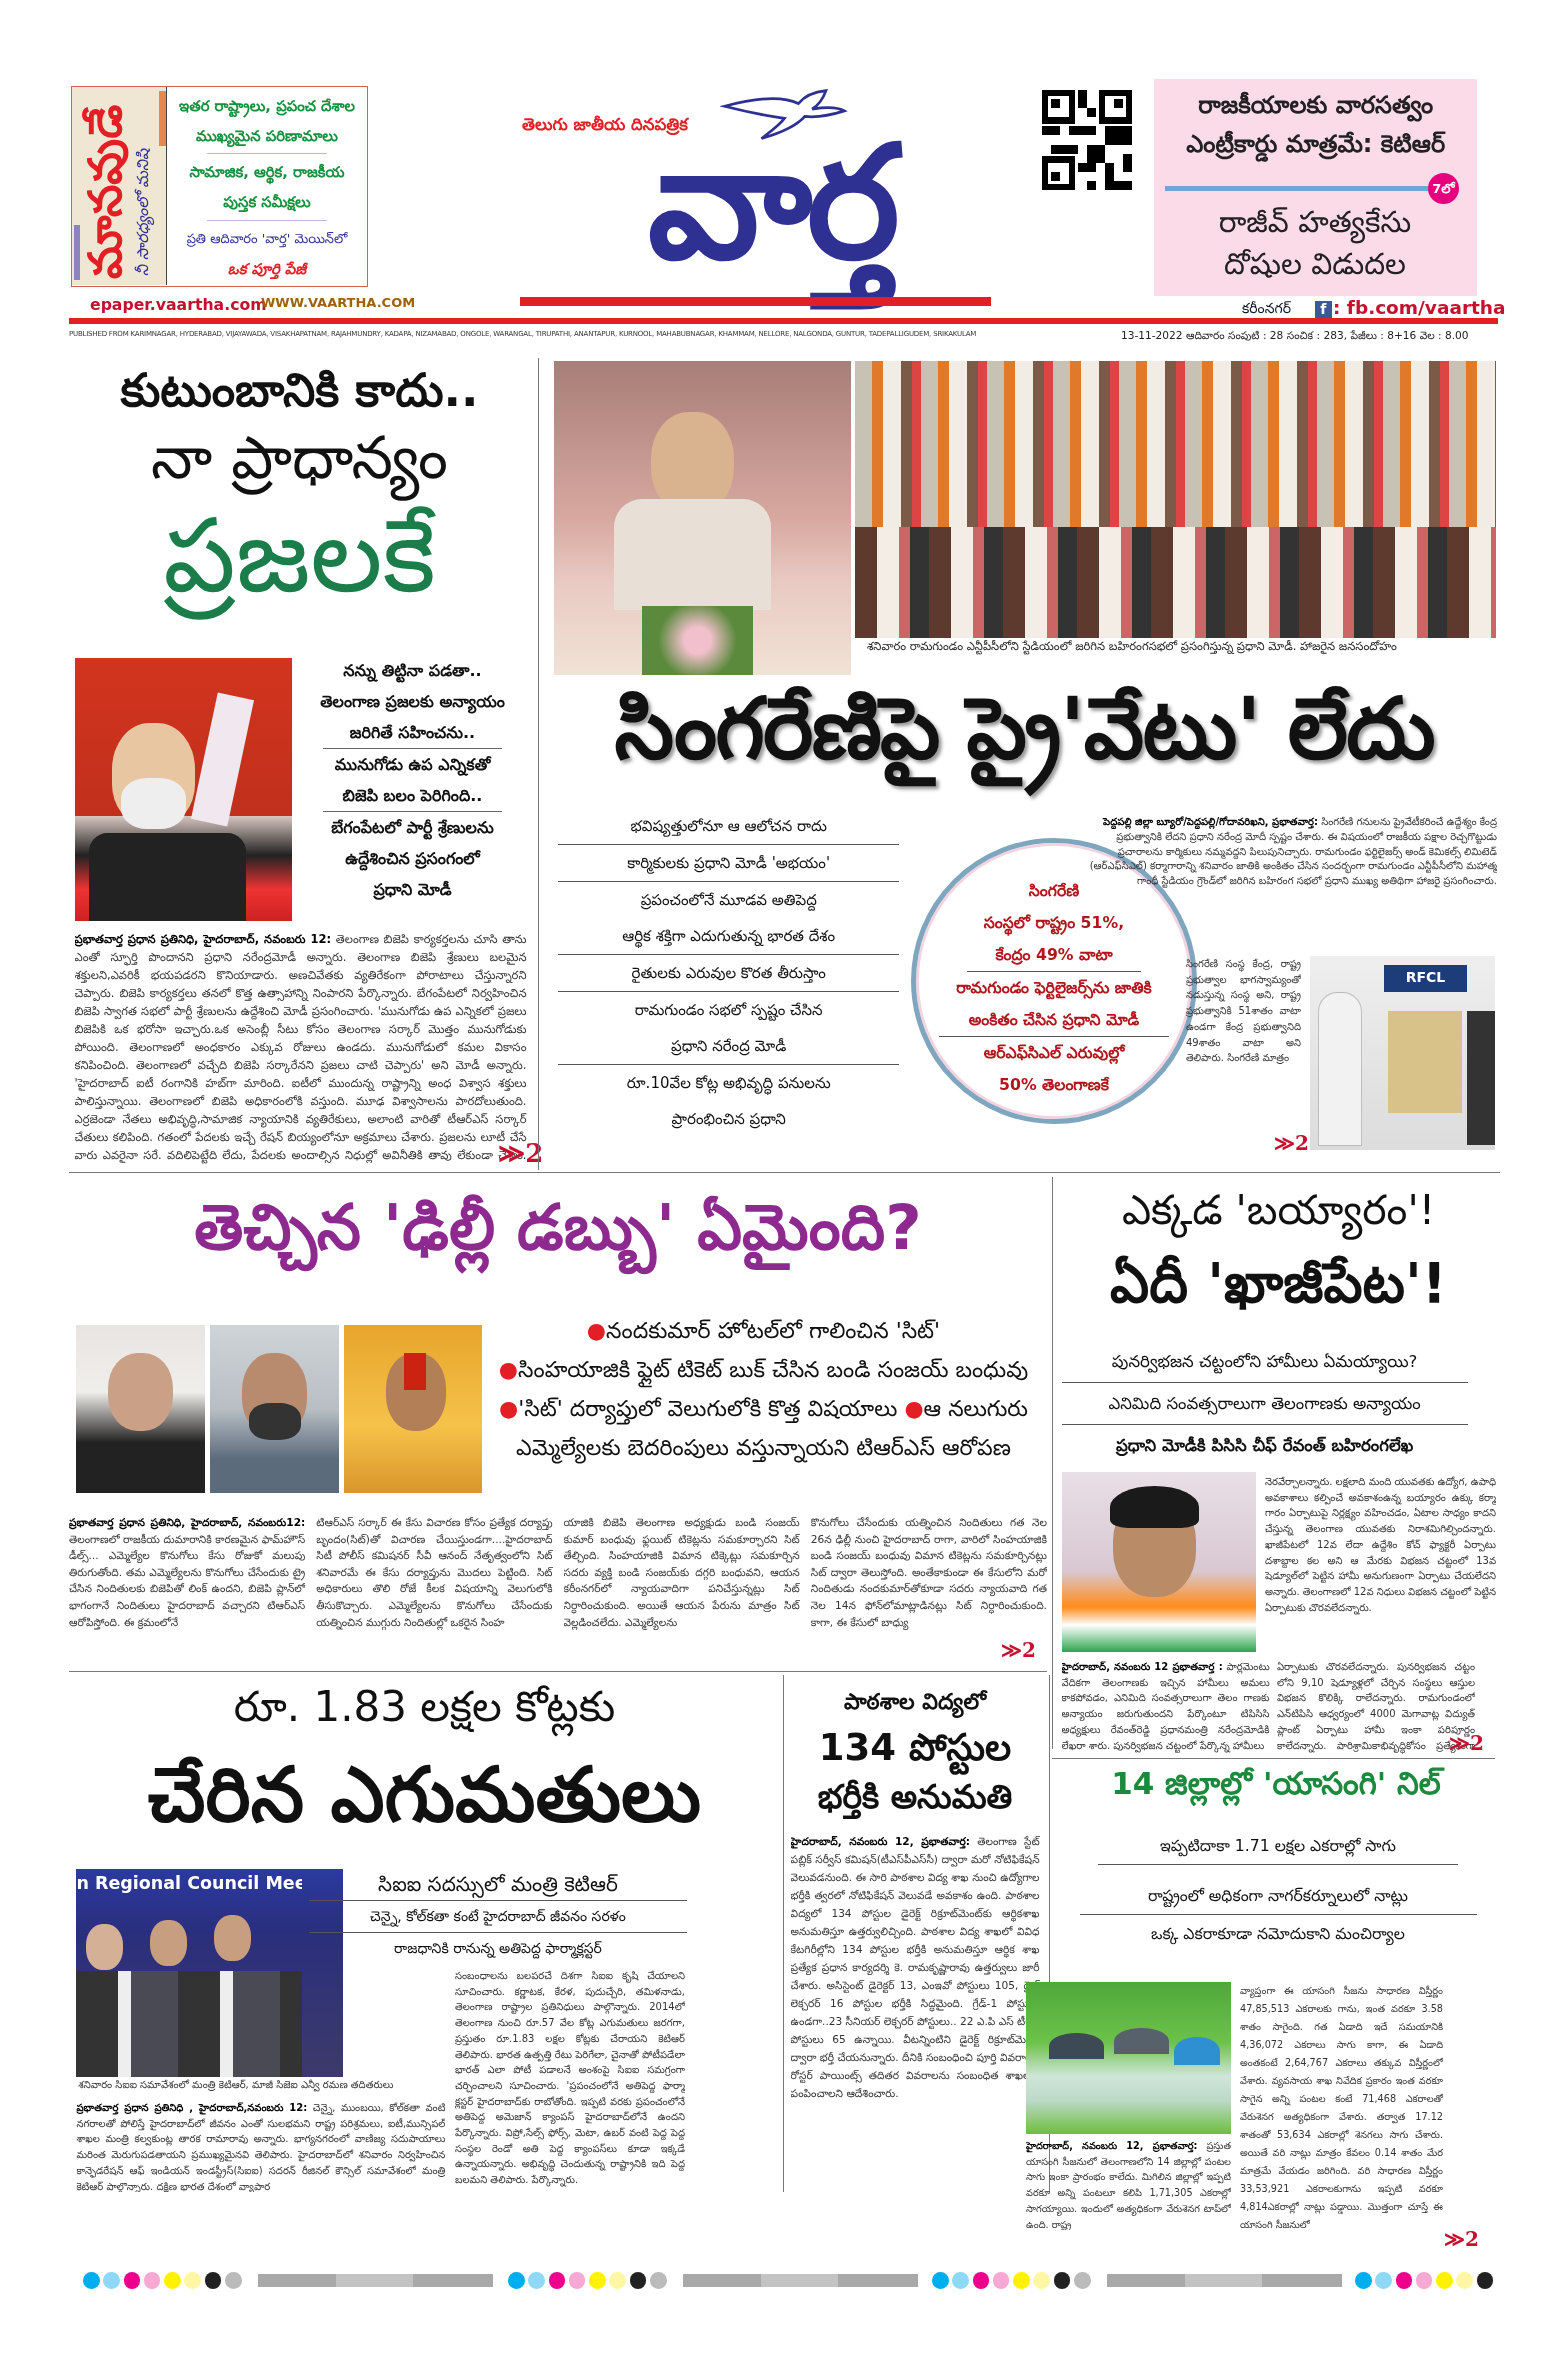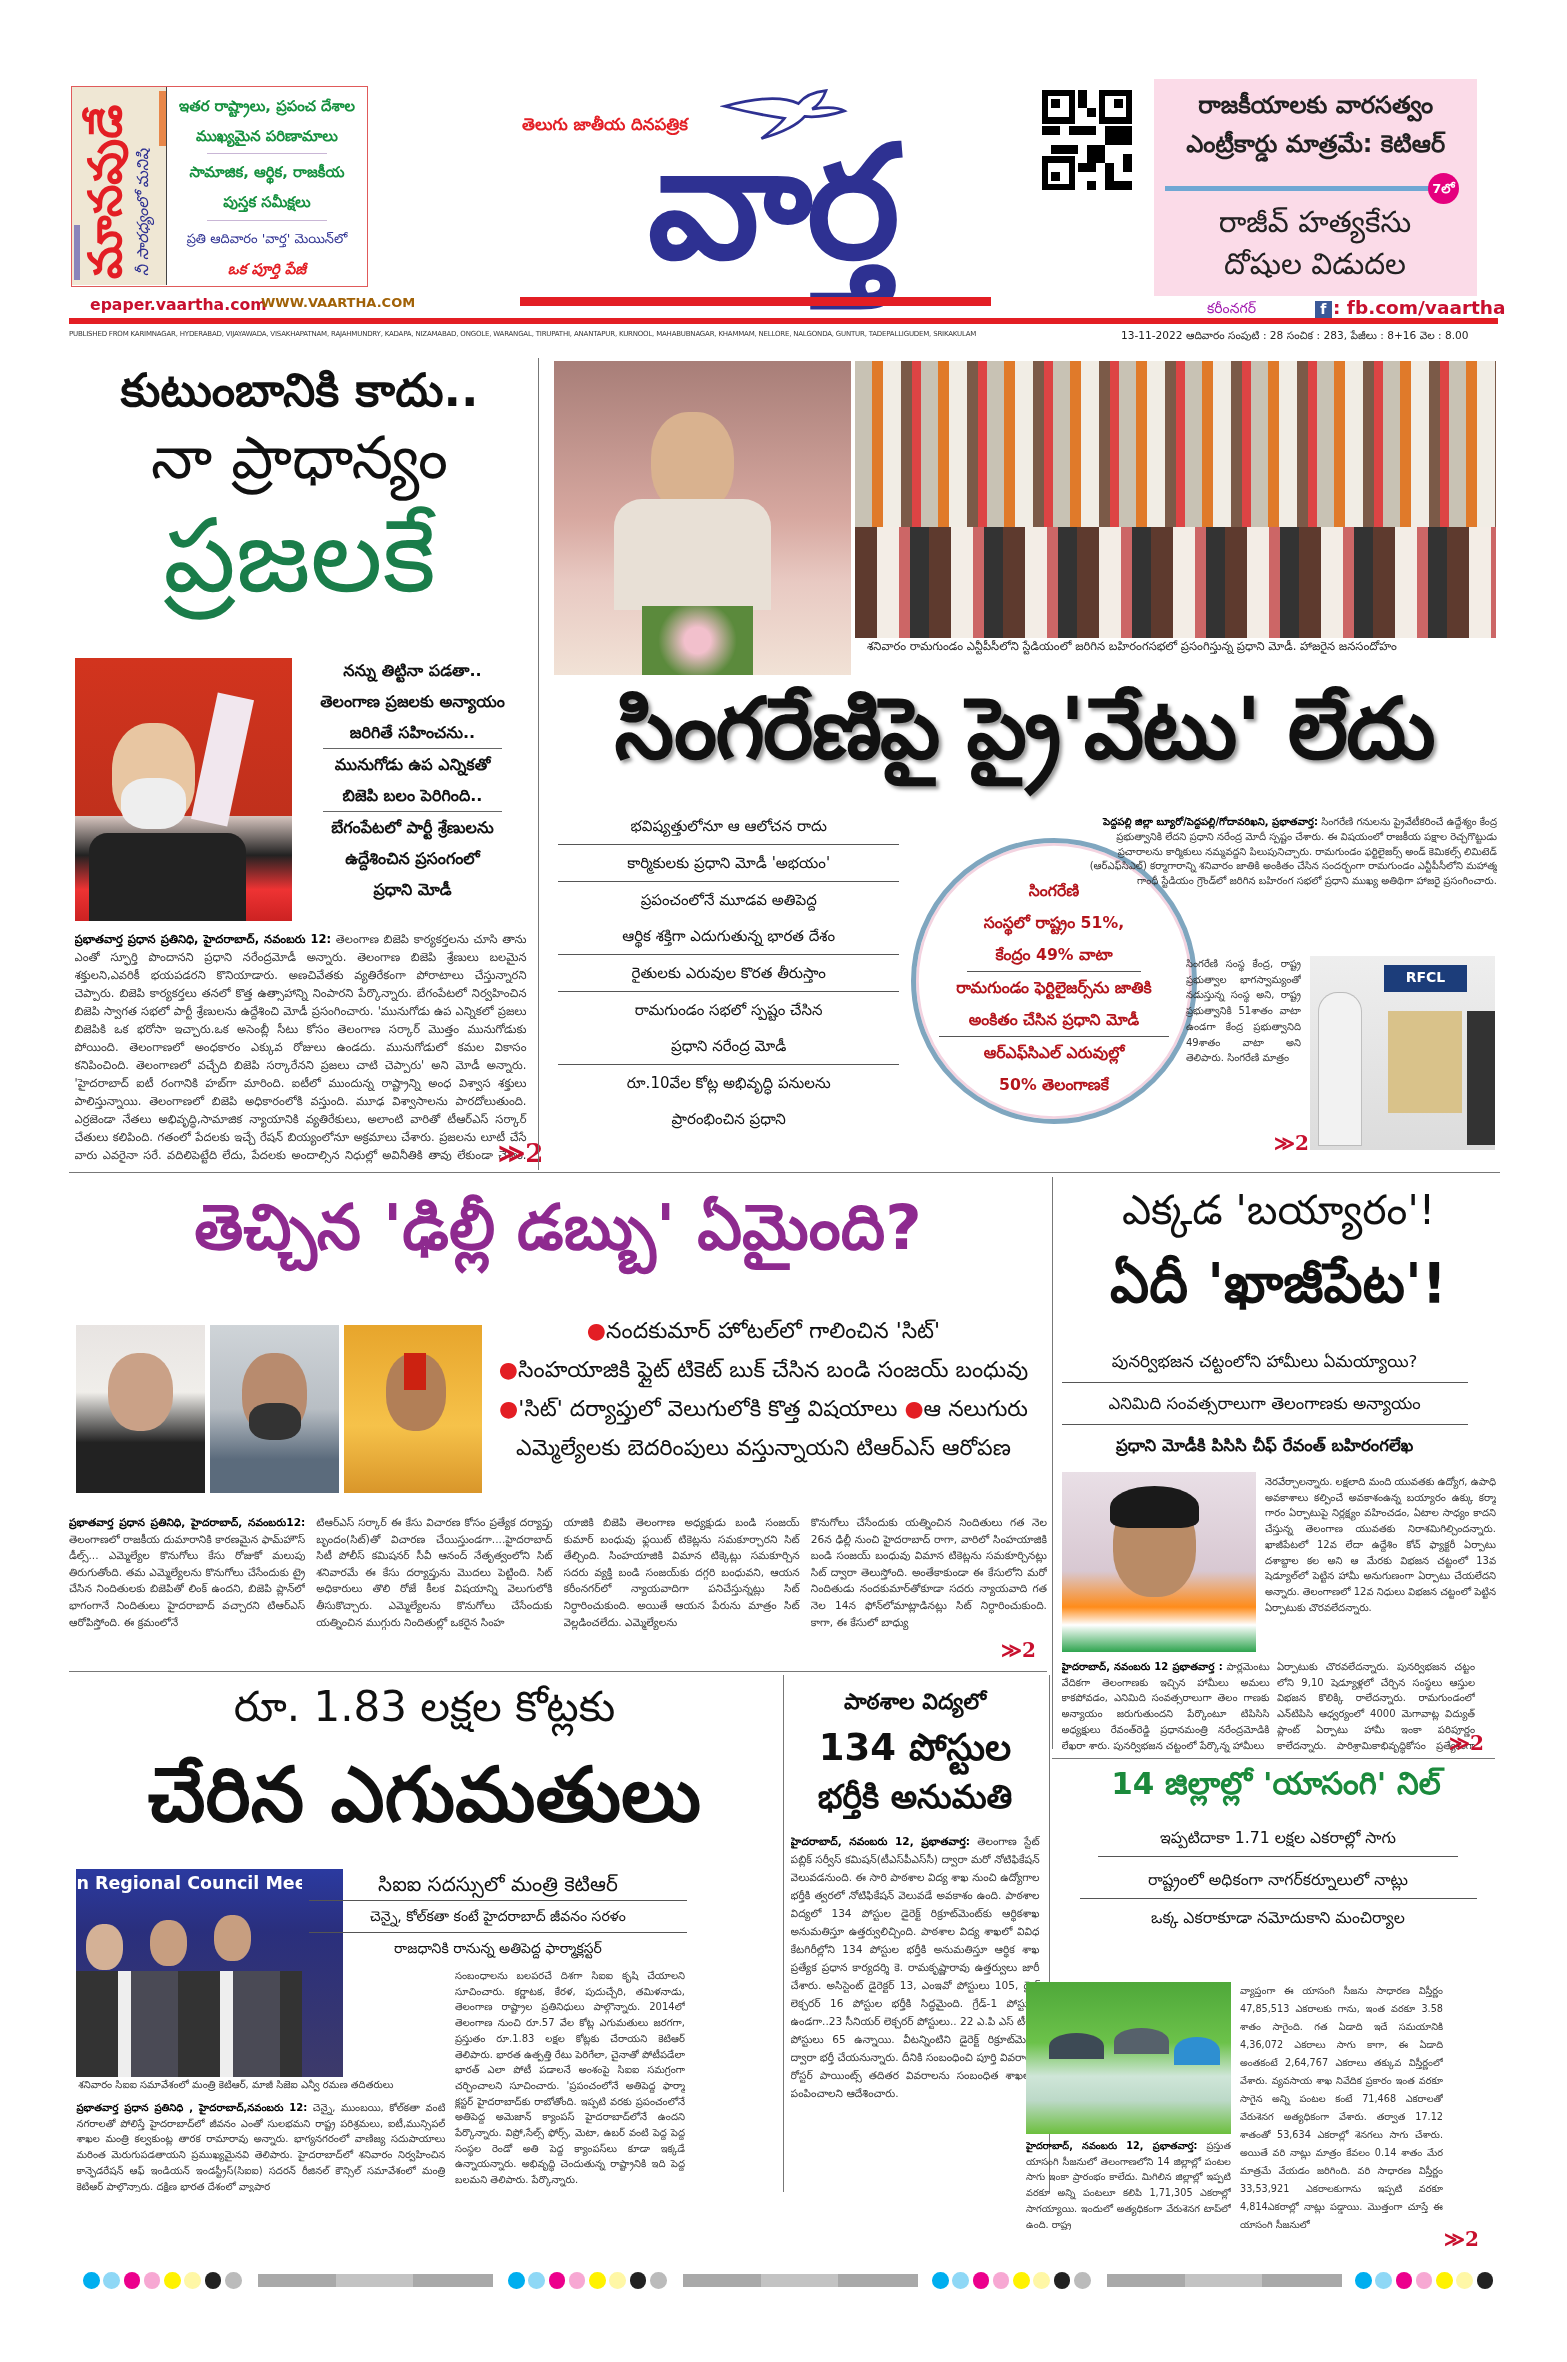--- a/index.html
+++ b/index.html
@@ -71,21 +71,21 @@
         <rect x="8" y="10" width="2" height="1" fill="#000"></rect>
     </svg>
   </div>
 
   <div class="abs" style="left:1154px;top:79px;width:323px;height:217px;background:#fbdbe8">
     <div class="abs center" style="left:9.2px;top:7.4px;width:305px;font-size:24px;line-height:39px;font-weight:bold;color:#222">రాజకీయాలకు వారసత్వం ఎంట్రీకార్డు మాత్రమే: కెటిఆర్</div>
     <div class="abs" style="left:11px;top:107px;width:272px;height:4.6px;background:#6fa7d3"></div>
     <div class="abs center" style="left:274px;top:94px;width:31px;height:31px;border-radius:50%;background:#e5007e;color:#fff;font-size:13px;font-weight:bold;line-height:31px">7లో</div>
     <div class="abs center" style="left:32px;top:122px;width:258px;font-size:29.5px;line-height:42px;color:#222">రాజీవ్ హత్యకేసు దోషుల విడుదల</div>
   </div>
-  <div class="abs" style="left:1207px;top:300px;font-size:14px;color:#a21caf">కరీంనగర్</div>
+  <div class="abs" style="left:1242px;top:300px;font-size:14px;color:#0f172a">కరీంనగర్</div>
   <div class="abs" style="left:1315px;top:301px;width:16.6px;height:16.6px;background:#3b5998;color:#fff;font-weight:bold;font-size:14px;text-align:center;line-height:16.6px">f</div>
   <div class="abs" style="left:1333px;top:297px;font-size:18.5px;font-weight:bold;color:#c8102e">: fb.com/vaartha</div>
 
   <div class="abs" style="left:69px;top:318px;width:1429px;height:5.5px;background:#e31e24"></div>
   <div class="abs" style="left:69px;top:330px;width:1015px;font-size:7px;color:#333;white-space:nowrap;overflow:hidden;letter-spacing:-0.2px">PUBLISHED FROM KARIMNAGAR, HYDERABAD, VIJAYAWADA, VISAKHAPATNAM, RAJAHMUNDRY, KADAPA, NIZAMABAD, ONGOLE, WARANGAL, TIRUPATHI, ANANTAPUR, KURNOOL, MAHABUBNAGAR, KHAMMAM, NELLORE, NALGONDA, GUNTUR, TADEPALLIGUDEM, SRIKAKULAM</div>
   <div class="abs" style="left:1121px;top:329px;font-size:10.6px;color:#222;white-space:nowrap">13-11-2022 ఆదివారం సంపుటి : 28 సంచిక : 283, పేజీలు : 8+16 వెల : 8.00</div>
 </div>
 
 <div class="abs" style="left:69px;top:358px;width:461px;height:812px">
   <div class="abs center" style="left:0;top:4.6px;width:461px;font-size:46px;font-weight:bold;color:#111">కుటుంబానికి కాదు..</div>
@@ -266,21 +266,21 @@
     <span>తెలంగాణ స్టేట్ పబ్లిక్ సర్వీస్ కమిషన్(టీఎస్‌పీఎస్‌సీ) ద్వారా మరో నోటిఫికేషన్ వెలువడనుంది. ఈ సారి పాఠశాల విద్య శాఖ నుంచి ఉద్యోగాల భర్తీకి త్వరలో నోటిఫికేషన్ వెలువడే అవకాశం ఉంది. పాఠశాల విద్యలో 134 పోస్టుల డైరెక్ట్ రిక్రూట్‌మెంట్‌కు ఆర్థికశాఖ అనుమతిస్తూ ఉత్తర్వులిచ్చింది. పాఠశాల విద్య శాఖలో వివిధ కేటగిరీల్లోని 134 పోస్టుల భర్తీకి అనుమతిస్తూ ఆర్థిక శాఖ ప్రత్యేక ప్రధాన కార్యదర్శి కె. రామకృష్ణారావు ఉత్తర్వులు జారీ చేశారు. అసిస్టెంట్ డైరెక్టర్ 13, ఎంఇవో పోస్టులు 105, డైట్ లెక్చరర్ 16 పోస్టుల భర్తీకి సిద్ధమైంది. గ్రేడ్-1 పోస్టులు ఉండగా..23 సీనియర్ లెక్చరర్ పోస్టులు.. 22 ఎ.పి ఎస్ టీచర్ పోస్టులు 65 ఉన్నాయి. వీటన్నింటిని డైరెక్ట్ రిక్రూట్‌మెంట్ ద్వారా భర్తీ చేయనున్నారు. దీనికి సంబంధించి పూర్తి వివరాలు, రోస్టర్ పాయింట్స్ తదితర వివరాలను సంబంధిత శాఖలకు పంపించాలని ఆదేశించారు.</span>
   </div>
 </div>
 
 <div class="abs vline" style="left:1049px;top:1675px;height:517px"></div>
 
 <div class="abs" style="left:1015px;top:1758px;width:485px;height:434px">
   <div class="abs" style="left:37px;top:0;width:443px;border-top:0.9px solid #777"></div>
   <div class="abs center" style="left:37px;top:7.4px;width:448px;font-size:31px;font-weight:bold;color:#1b8a3c">14 జిల్లాల్లో 'యాసంగి' నిల్</div>
   <div class="abs center" style="left:46px;top:57px;width:434px;font-size:15.7px;line-height:37px;color:#111">
-    <div style="border-bottom:0.9px solid #555;margin:4px 37px">ఇప్పటిదాకా 1.71 లక్షల ఎకరాల్లో సాగు</div>
+    <div style="border-bottom:0.9px solid #555;margin:12px 37px">ఇప్పటిదాకా 1.71 లక్షల ఎకరాల్లో సాగు</div>
     <div style="border-bottom:0.9px solid #555;margin:0 18.5px">రాష్ట్రంలో అధికంగా నాగర్‌కర్నూలులో నాట్లు</div>
     <div>ఒక్క ఎకరాకూడా నమోదుకాని మంచిర్యాల</div>
   </div>
   <div class="abs photo" style="left:11px;top:224px;width:205px;height:152px;background:linear-gradient(180deg,#4fa83a 0%,#6cc24a 40%,#cfe6d8 62%,#bcd9c8 78%,#6cbf3d 100%)">
     <div class="abs" style="left:23px;top:51px;width:55px;height:26px;border-radius:50% 50% 0 0;background:#3d4a55"></div>
     <div class="abs" style="left:88px;top:46px;width:55px;height:26px;border-radius:50% 50% 0 0;background:#56616b"></div>
     <div class="abs" style="left:148px;top:55px;width:46px;height:28px;border-radius:50% 50% 0 0;background:#2e8fd1"></div>
   </div>
   <div class="abs body-text" style="left:11px;top:380px;width:205px;font-size:9.7px;line-height:15.7px;height:92px;overflow:hidden">
     <span class="byline">హైదరాబాద్, నవంబరు 12, ప్రభాతవార్త:</span>

